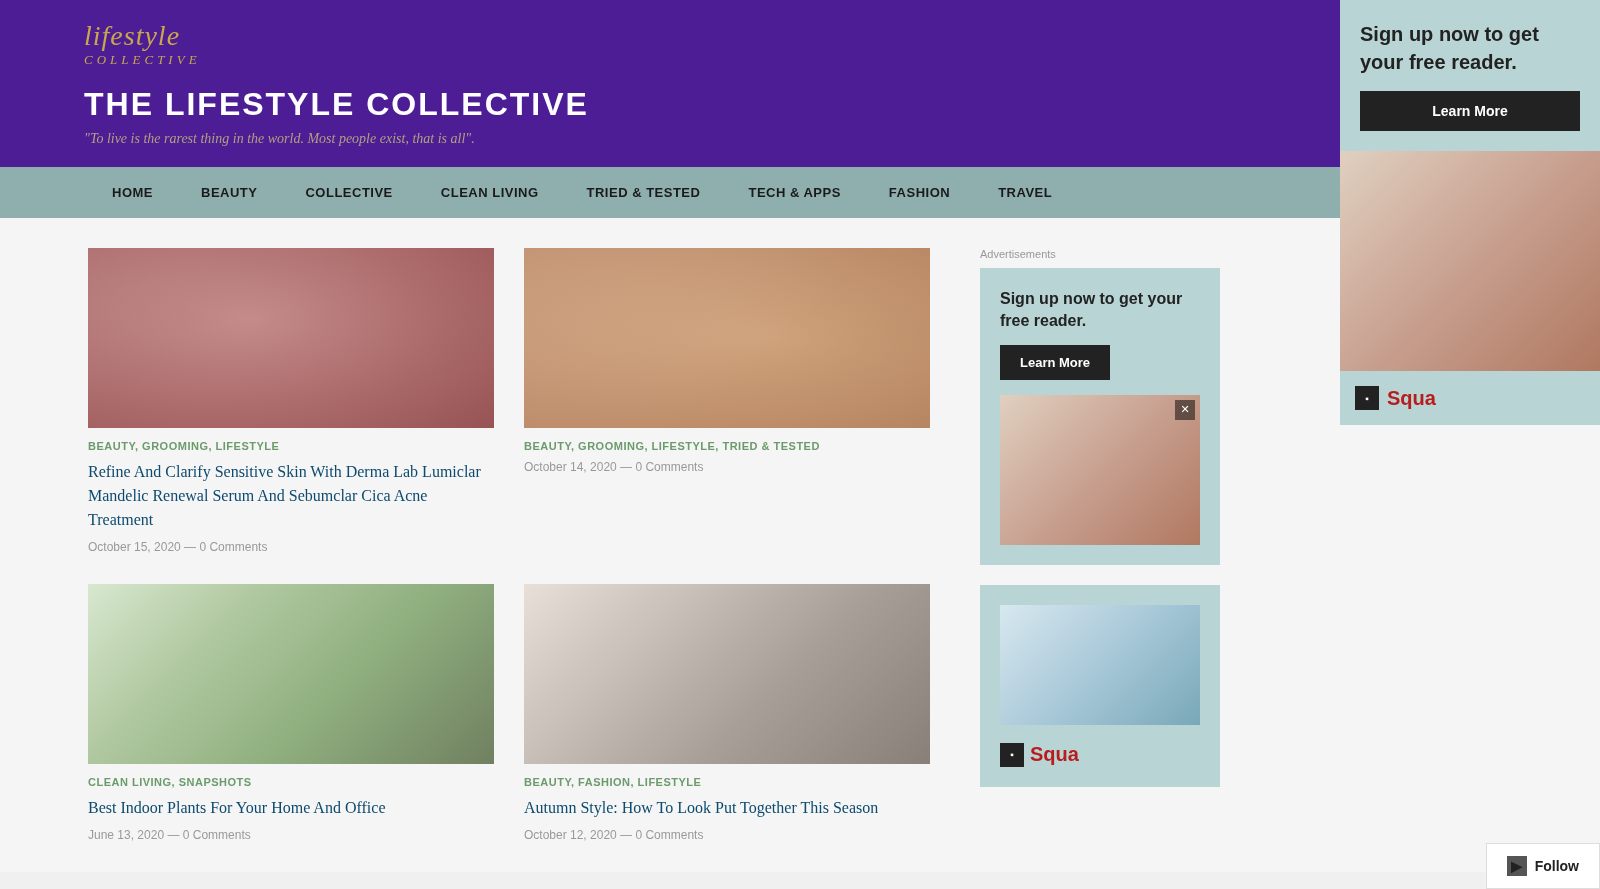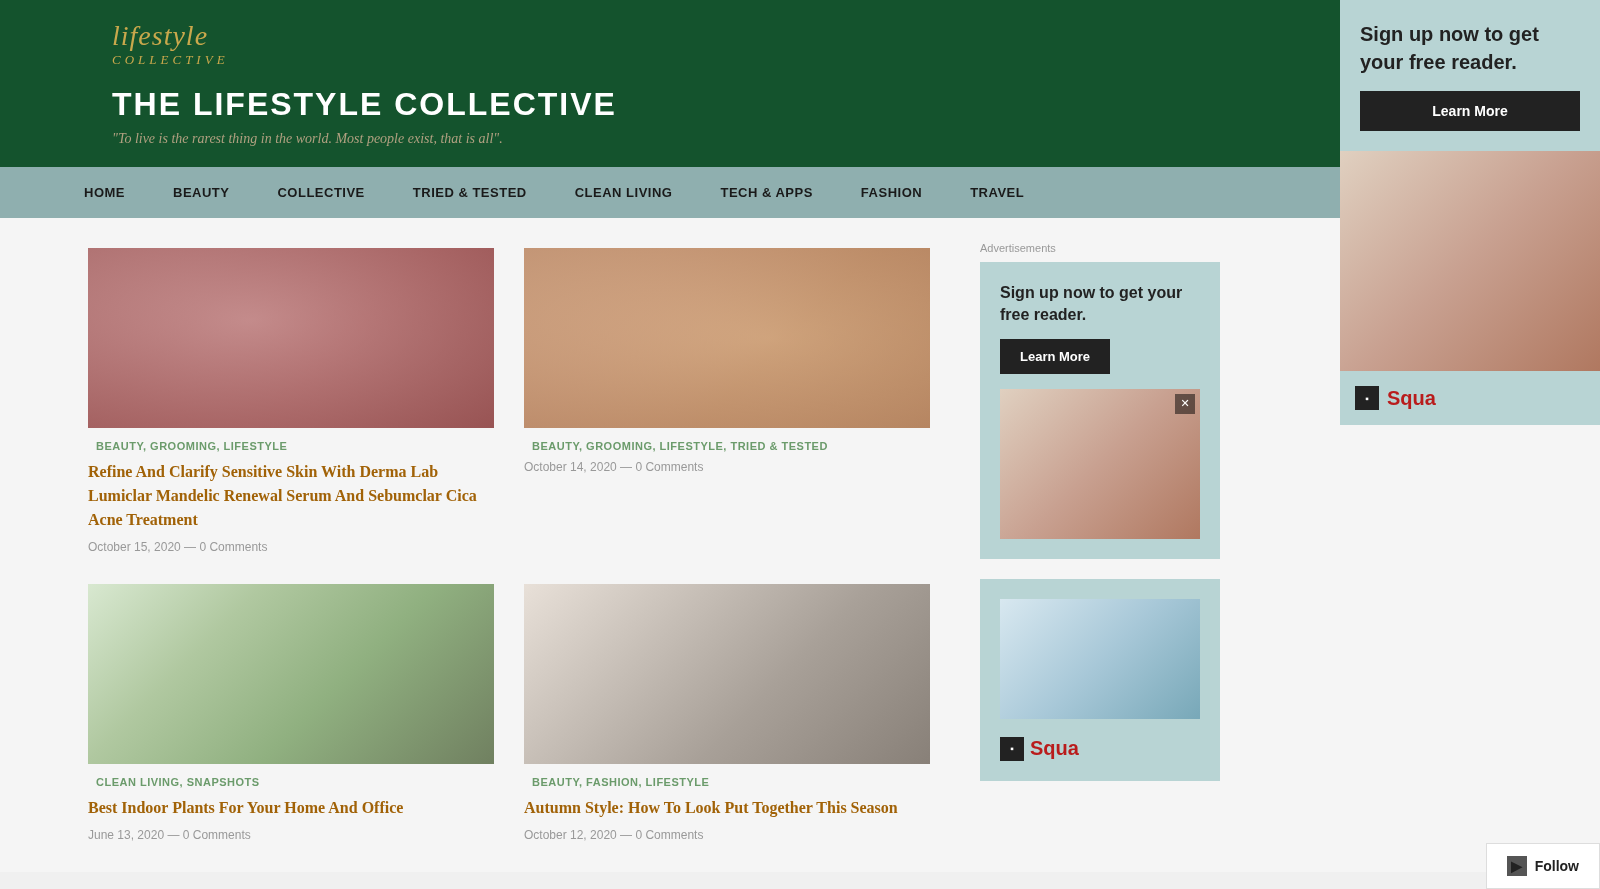--- a/index.html
+++ b/index.html
@@ -1,21 +1,21 @@
 <!DOCTYPE html>
 <html><head>
   <meta charset="utf-8">
   <style>
     * { margin: 0; padding: 0; box-sizing: border-box; }
     body { font-family: Georgia, 'Times New Roman', serif; background: #f0f0f0; width: 1600px; overflow-x: hidden; }
 
     
     .header {
-      background: #14532d;
-      padding: 20px 88px 20px 112px;
+      background: #4c1d95;
+      padding: 20px 88px 20px 84px;
       position: relative;
     }
     .logo {
       display: flex;
       align-items: center;
       margin-bottom: 18px;
     }
     .logo-text {
       color: #c9a84c;
       font-size: 28px;
@@ -41,21 +41,21 @@
     }
     .site-tagline {
       color: #b0a080;
       font-size: 14px;
       font-style: italic;
     }
 
     
     .nav {
       background: #8fafaf;
-      padding: 0 60px;
+      padding: 0 88px;
     }
     .nav ul {
       list-style: none;
       display: flex;
       flex-wrap: wrap;
     }
     .nav ul li a {
       display: block;
       padding: 18px 24px;
       color: #1a1a1a;
@@ -138,42 +138,41 @@
       background: radial-gradient(ellipse at 60% 50%, rgba(220,180,150,0.5) 0%, rgba(180,130,100,0.7) 100%);
     }
 
     .article-categories {
       font-family: Arial, sans-serif;
       font-size: 11px;
       font-weight: bold;
       color: #6b9b6b;
       letter-spacing: 0.5px;
       margin-bottom: 8px;
-      margin-left: 8px;
     }
 
     .article-title {
       font-family: Georgia, serif;
       font-size: 16px;
-      color: #a16207;
+      color: #0c4a6e;
       line-height: 1.5;
       margin-bottom: 8px;
-      font-weight: bold;
+      font-weight: normal;
     }
 
     .article-meta {
       font-family: Arial, sans-serif;
       font-size: 12px;
       color: #999;
     }
 
     
     .sidebar {
       width: 280px;
-      padding: 24px 20px;
+      padding: 30px 20px;
       background: #f5f5f5;
       flex-shrink: 0;
     }
 
     .sidebar-ads-label {
       font-family: Arial, sans-serif;
       font-size: 11px;
       color: #999;
       margin-bottom: 8px;
     }
@@ -361,24 +360,24 @@
     <li>
         <a href="#">HOME</a>
       </li>
     <li>
         <a href="#">BEAUTY</a>
       </li>
     <li>
         <a href="#">COLLECTIVE</a>
       </li>
     <li>
+        <a href="#">CLEAN LIVING</a>
+      </li>
+    <li>
         <a href="#">TRIED &amp; TESTED</a>
-      </li>
-    <li>
-        <a href="#">CLEAN LIVING</a>
       </li>
     <li>
         <a href="#">TECH &amp; APPS</a>
       </li>
     <li>
         <a href="#">FASHION</a>
       </li>
     <li>
         <a href="#">TRAVEL</a>
       </li>

